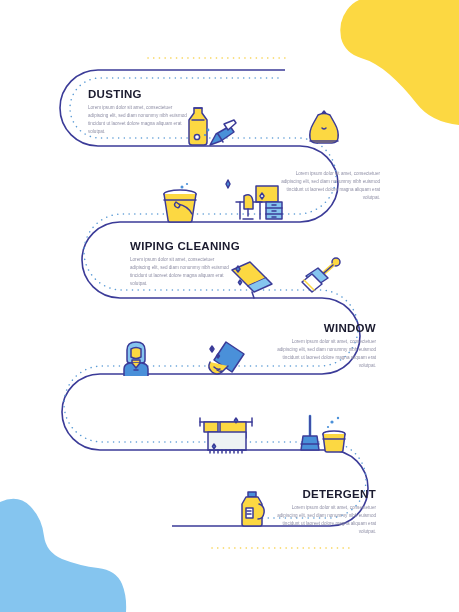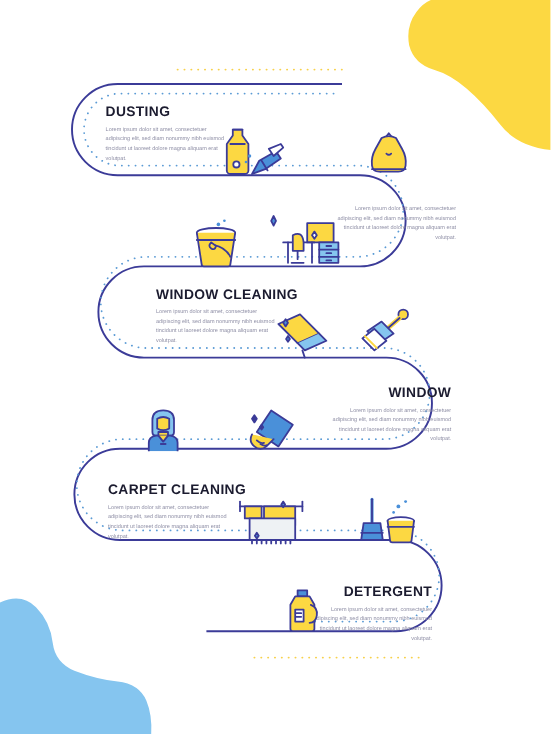--- a/index.html
+++ b/index.html
@@ -58,21 +58,21 @@
   }
   .block.align-left  { text-align: left; }
   .block.align-right { text-align: right; }
   .block.align-right .sec-body { margin-left: auto; }
 
   #block-dusting        { left: 88px;  top: 88px;  }
   #block-office         { left: 276px; top: 170px; }
   #block-window         { left: 130px; top: 240px; }
   #block-wiping         { left: 272px; top: 322px; }
   #block-carpet         { left: 90px;  top: 403px; }
-  #block-detergent      { left: 256px; top: 488px; }
+  #block-detergent      { left: 272px; top: 488px; }
 
   
   .icon {
     position: absolute;
   }
 </style>
 </head>
 <body>
 
 <div id="poster">
@@ -139,33 +139,29 @@
   <div class="block align-left" id="block-dusting">
     <h2 class="sec-title">DUSTING</h2>
     <p class="sec-body">Lorem ipsum dolor sit amet, consectetuer adipiscing elit, sed diam nonummy nibh euismod tincidunt ut laoreet dolore magna aliquam erat volutpat.</p>
   </div>
 
   <div class="block align-right" id="block-office">
     <p class="sec-body">Lorem ipsum dolor sit amet, consectetuer adipiscing elit, sed diam nonummy nibh euismod tincidunt ut laoreet dolore magna aliquam erat volutpat.</p>
   </div>
 
   <div class="block align-left" id="block-window">
-    <h2 class="sec-title">WINDOW CLEANING</h2>
+    <h2 class="sec-title">WIPING CLEANING</h2>
     <p class="sec-body">Lorem ipsum dolor sit amet, consectetuer adipiscing elit, sed diam nonummy nibh euismod tincidunt ut laoreet dolore magna aliquam erat volutpat.</p>
   </div>
 
   <div class="block align-right" id="block-wiping">
     <h2 class="sec-title">WINDOW</h2>
     <p class="sec-body">Lorem ipsum dolor sit amet, consectetuer adipiscing elit, sed diam nonummy nibh euismod tincidunt ut laoreet dolore magna aliquam erat volutpat.</p>
   </div>
 
-  <div class="block align-left" id="block-carpet">
-    <h2 class="sec-title">CARPET CLEANING</h2>
-    <p class="sec-body">Lorem ipsum dolor sit amet, consectetuer adipiscing elit, sed diam nonummy nibh euismod tincidunt ut laoreet dolore magna aliquam erat volutpat.</p>
-  </div>
 
   <div class="block align-right" id="block-detergent">
     <h2 class="sec-title">DETERGENT</h2>
     <p class="sec-body">Lorem ipsum dolor sit amet, consectetuer adipiscing elit, sed diam nonummy nibh euismod tincidunt ut laoreet dolore magna aliquam erat volutpat.</p>
   </div>
 
   <svg class="icon" style="left:178px; top:104px;" width="62" height="44" viewBox="0 0 62 44">
     <g fill="none" stroke="#3b3b98" stroke-width="1.5" stroke-linejoin="round" stroke-linecap="round">
       <path d="M16 4 h8 v5 l5 7 v22 a3 3 0 0 1 -3 3 h-12 a3 3 0 0 1 -3 -3 v-22 l5 -7 z" fill="#fcd842"></path>
       <path d="M16 4 h8"></path>

